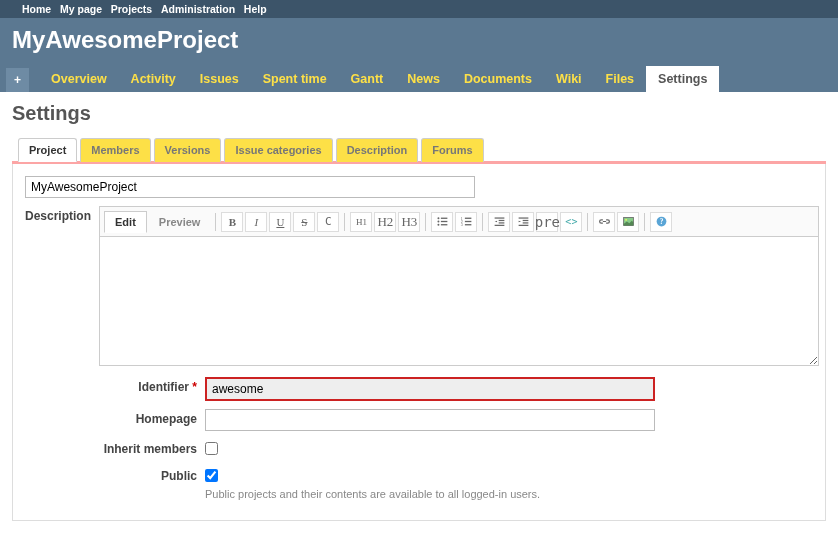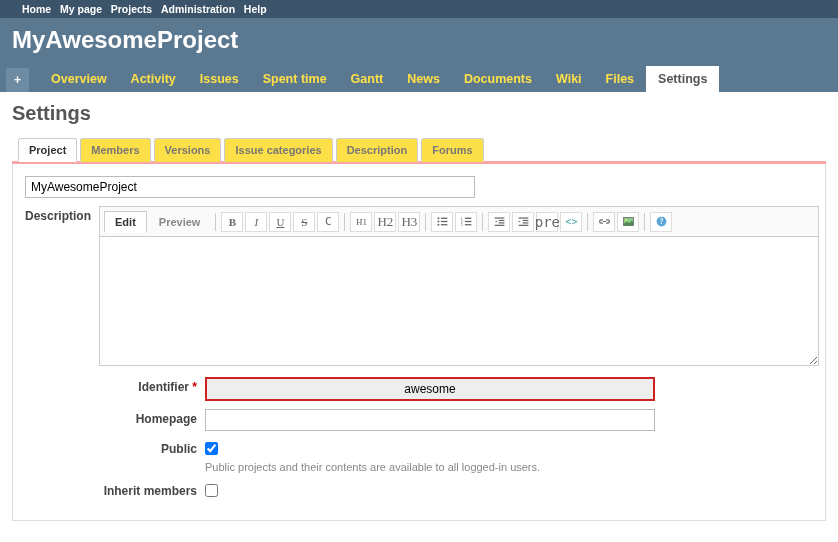--- a/index.html
+++ b/index.html
@@ -17,21 +17,21 @@
 .tabs { border-bottom: 3px solid #fca5a5; padding-left: 6px; }
 .tabs ul { list-style: none; display: flex; gap: 3px; }
 .tabs li { border: 1px solid #ccc; border-bottom: none; background: #fde047; padding: 5px 10px; font-size: 11px; border-radius: 3px 3px 0 0; position: relative; top: 1px; cursor: pointer; color: #777; font-weight: bold; }
 .tabs li.selected { background: #fff; color: #333; border-bottom: 1px solid #fff; }
 .form-box { border: 1px solid #ddd; border-top: none; padding: 12px; background: #fff; }
 .form-row { display: flex; margin-bottom: 8px; align-items: flex-start; }
 .form-label { width: 180px; text-align: right; padding-right: 8px; font-weight: bold; color: #444; font-size: 12px; padding-top: 3px; }
 .required { color: #c00; }
 .form-field { flex: 0 0 auto; }
 .form-field input[type="text"] { border: 1px solid #bbb; padding: 3px 5px; font-size: 12px; width: 450px; font-family: Verdana, sans-serif; }
-.form-field input[type="text"].highlight { border: 2px solid #c22; background: #eee; width: 450px; text-align: center; }
+.form-field input[type="text"].highlight { border: 2px solid #c22; background: #eee; width: 450px; }
 .form-field input[type="checkbox"] { margin-top: 3px; }
 .editor-wrap { width: 720px; }
 .editor-tabs { display: flex; align-items: center; border: 1px solid #ccc; border-bottom: none; background: #fafafa; padding: 4px; gap: 2px; flex-wrap: wrap; }
 .editor-tabs .etab { padding: 4px 10px; font-size: 11px; cursor: pointer; font-weight: bold; }
 .editor-tabs .etab.active { background: #fff; border: 1px solid #ccc; border-bottom: 1px solid #fff; color: #333; margin-bottom: -1px; }
 .editor-tabs .etab:not(.active) { color: #888; }
 .editor-tabs .sep { width: 1px; height: 18px; background: #ccc; margin: 0 3px; }
 .tb-btn { width: 22px; height: 20px; border: 1px solid #ddd; background: #fff; display: flex; align-items: center; justify-content: center; font-size: 11px; cursor: pointer; font-family: "Times New Roman", serif; color: #666; }
 .tb-btn svg { width: 13px; height: 13px; }
 .editor-area { border: 1px solid #ccc; width: 100%; height: 130px; resize: vertical; }
@@ -175,26 +175,26 @@
       <div class="form-label"><span>Identifier</span> <span class="required">*</span></div>
       <div class="form-field"><input type="text" class="highlight" value="awesome" style=""></div>
     </div>
 
     <div class="form-row">
       <div class="form-label"><span>Homepage</span></div>
       <div class="form-field"><input type="text" value="" style=""></div>
     </div>
 
     <div class="form-row">
+      <div class="form-label"><span>Inherit members</span></div>
+      <div class="form-field"><input type="checkbox" style=""></div>
+    </div>
+
+    <div class="form-row">
       <div class="form-label"><span>Public</span></div>
       <div class="form-field">
         <input type="checkbox" checked="" style="">
         <div class="hint">Public projects and their contents are available to all logged-in users.</div>
       </div>
     </div>
 
-    <div class="form-row">
-      <div class="form-label"><span>Inherit members</span></div>
-      <div class="form-field"><input type="checkbox" style=""></div>
-    </div>
-
   </div>
 </div>
 
 </body></html>

